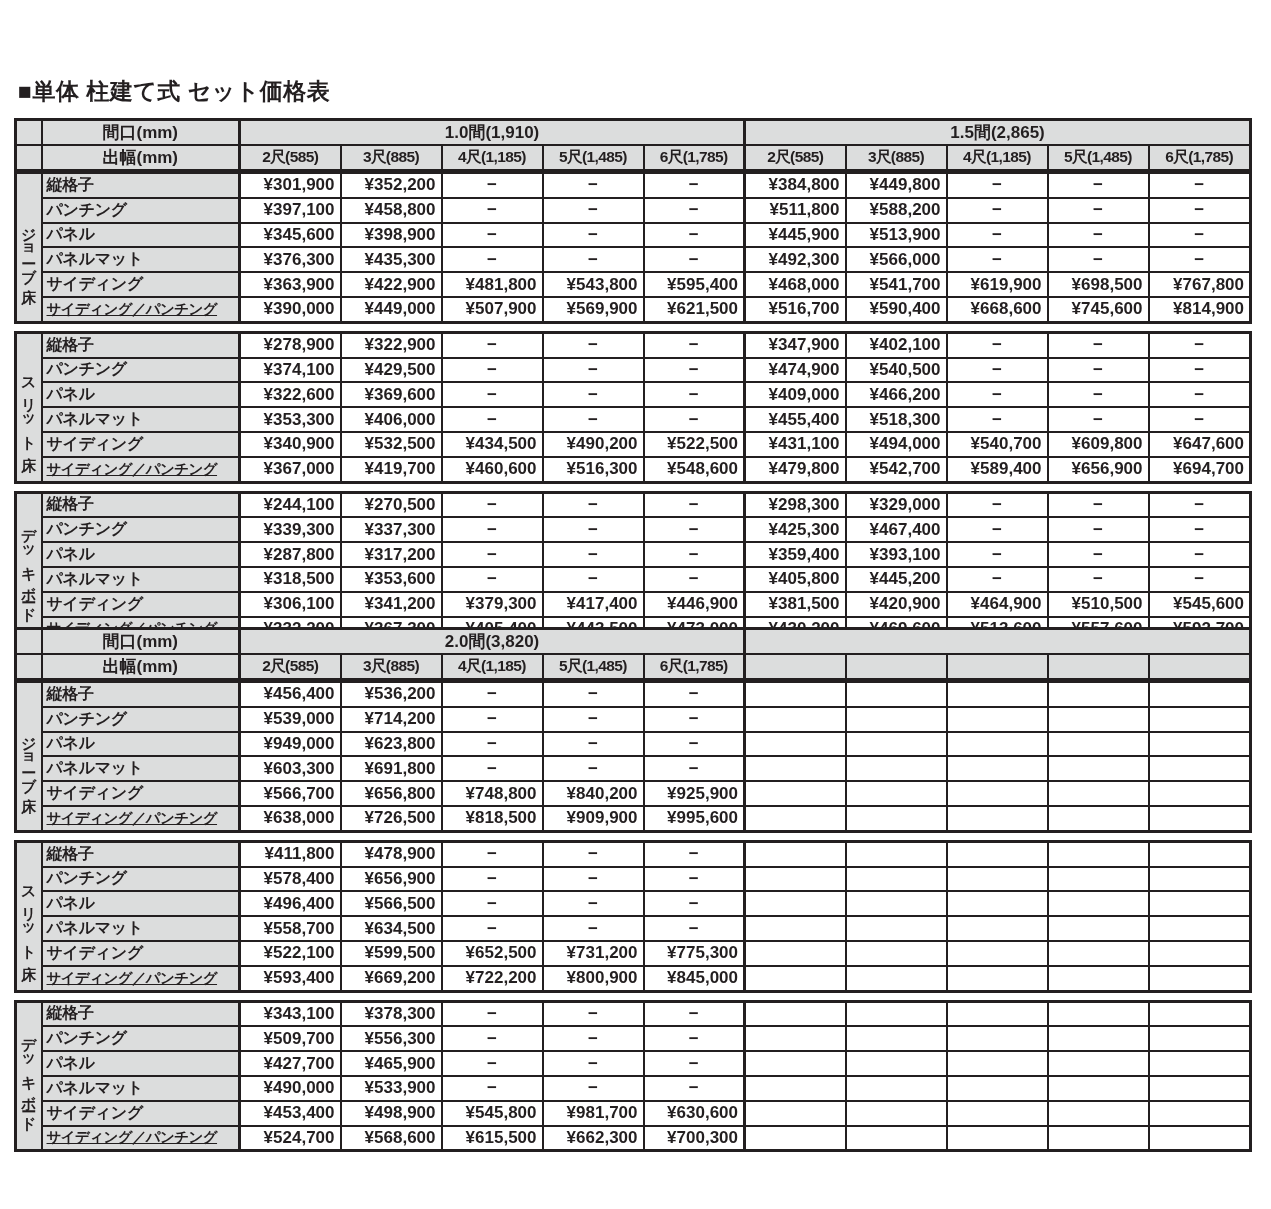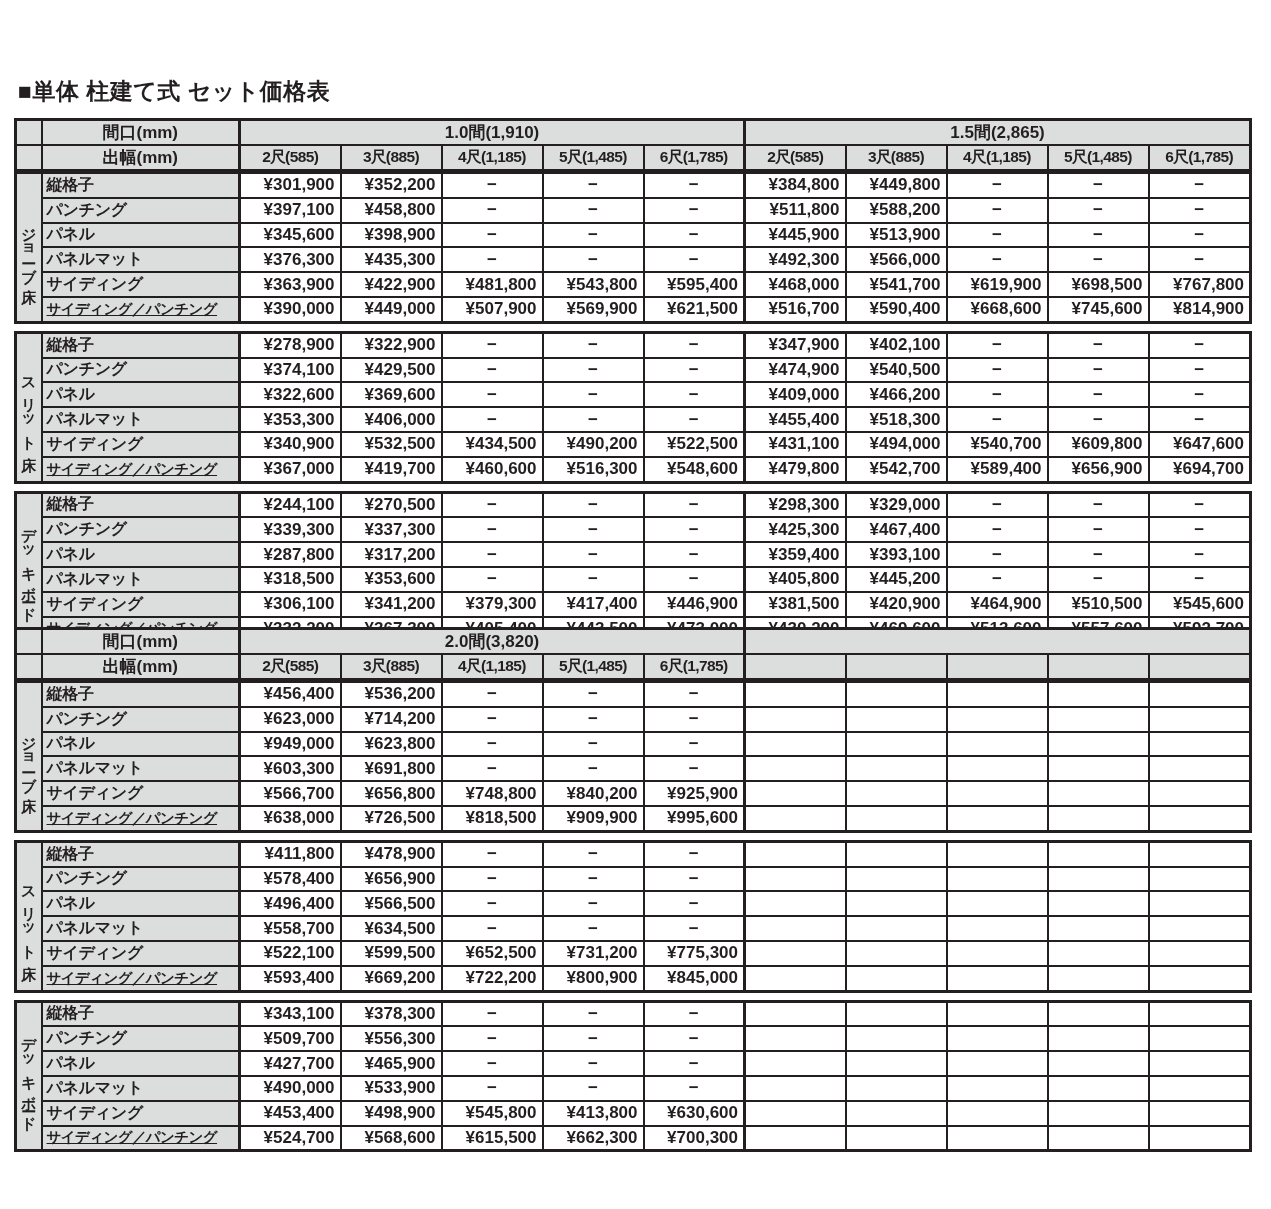--- a/index.html
+++ b/index.html
@@ -455,21 +455,21 @@
             <td class="val dash">−</td>
             <td class="val dash">−</td>
             <td class="val thickl"></td>
             <td class="val"></td>
             <td class="val"></td>
             <td class="val"></td>
             <td class="val"></td>
           </tr>
           <tr>
             <td class="rlabel">パンチング</td>
-            <td class="val thickl">¥623,000</td>
+            <td class="val thickl">¥539,000</td>
             <td class="val">¥714,200</td>
             <td class="val dash">−</td>
             <td class="val dash">−</td>
             <td class="val dash">−</td>
             <td class="val thickl"></td>
             <td class="val"></td>
             <td class="val"></td>
             <td class="val"></td>
             <td class="val"></td>
           </tr>
@@ -691,21 +691,21 @@
             <td class="val"></td>
             <td class="val"></td>
             <td class="val"></td>
             <td class="val"></td>
           </tr>
           <tr>
             <td class="rlabel">サイディング</td>
             <td class="val thickl">¥453,400</td>
             <td class="val">¥498,900</td>
             <td class="val">¥545,800</td>
-            <td class="val">¥413,800</td>
+            <td class="val">¥981,700</td>
             <td class="val">¥630,600</td>
             <td class="val thickl"></td>
             <td class="val"></td>
             <td class="val"></td>
             <td class="val"></td>
             <td class="val"></td>
           </tr>
           <tr>
             <td class="rlabel long">サイディング／パンチング</td>
             <td class="val thickl">¥524,700</td>

